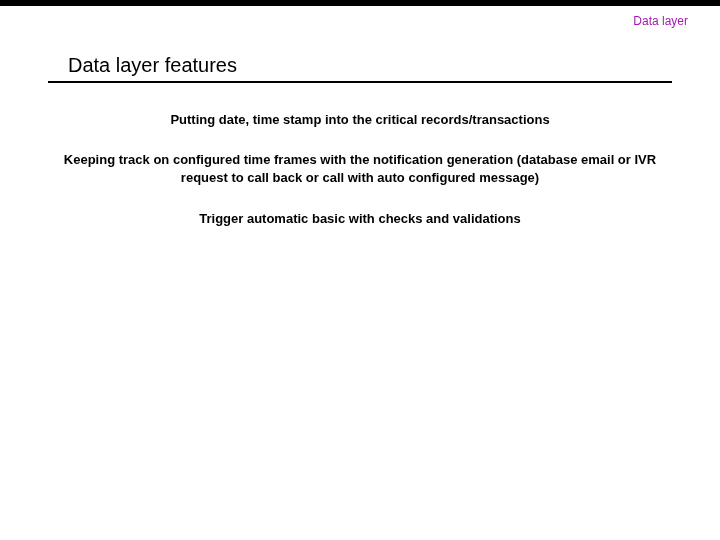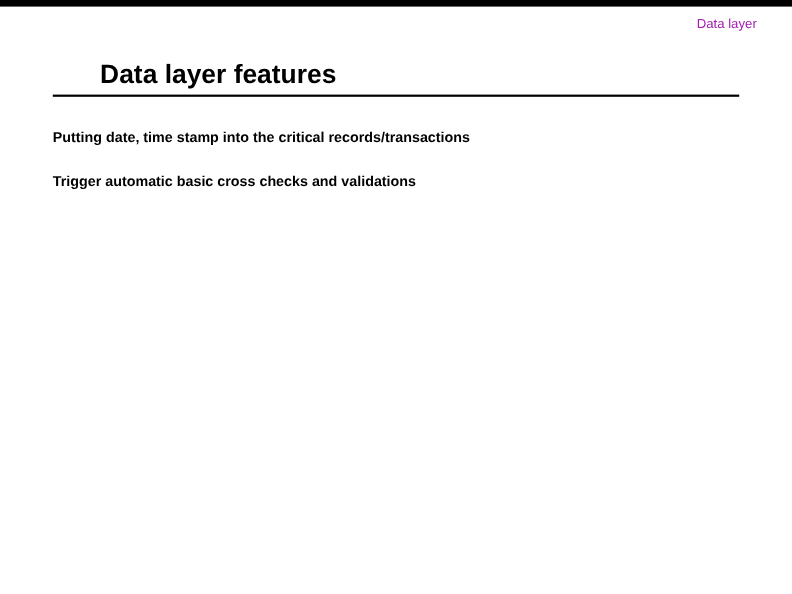--- a/index.html
+++ b/index.html
@@ -23,45 +23,47 @@
       position: absolute;
       top: 14px;
       right: 32px;
       font-size: 12px;
       color: #a21caf;
     }
     .content {
       padding: 48px 48px 0 48px;
     }
     .section-title {
-      font-size: 24px;
-      font-weight: bold;
+      font-size: 20px;
+      font-weight: normal;
       color: #000000;
-      margin-left: 43px;
+      margin-left: 20px;
       padding-bottom: 4px;
     }
     .title-underline {
       border-bottom: 2px solid #000000;
       margin-bottom: 28px;
     }
     .item {
       font-size: 13px;
       font-weight: bold;
       color: #000000;
       margin-bottom: 22px;
       line-height: 1.4;
+      text-align: center;
     }
   </style>
 </head>
 <body>
 
 <div class="top-bar"></div>
 
 <div class="header-label">Data layer</div>
 
 <div class="content">
   <div class="title-underline">
     <h2 class="section-title">Data layer features</h2>
   </div>
 
   <p class="item">Putting date, time stamp into the critical records/transactions</p>
-  <p class="item">Trigger automatic basic cross checks and validations</p>
+  <p class="item">Keeping track on configured time frames with the notification generation (database email or IVR request to call back or call with auto configured message)</p>
+  <p class="item">Trigger automatic basic with checks and validations</p>
 </div>
 
 </body></html>

